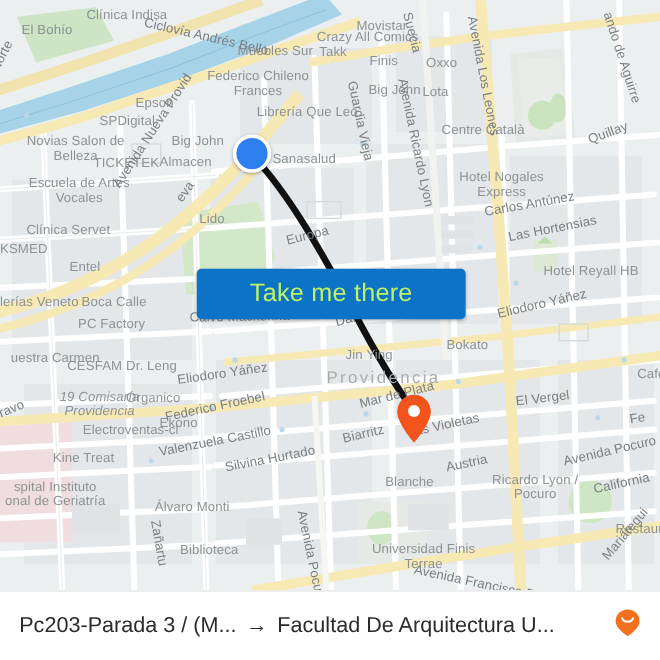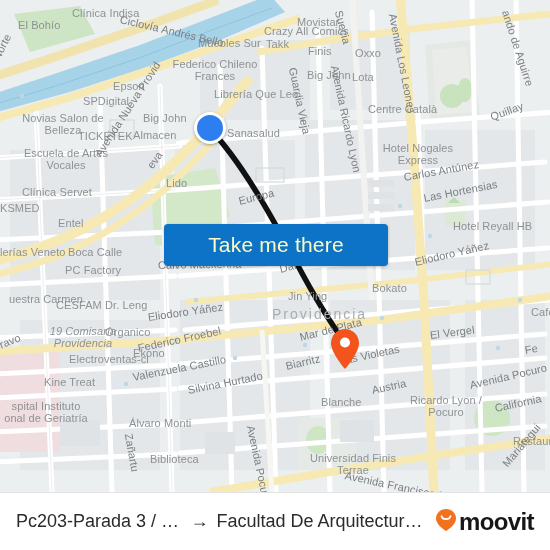--- a/index.html
+++ b/index.html
@@ -20,21 +20,21 @@
 
   
   .attrib{position:absolute;left:0;bottom:0;width:550px;height:30px;
           background:rgba(255,255,255,.82);display:flex;align-items:center;}
   .attrib .txt{font-size:11.5px;color:#333;padding-left:10px;}
 
   
   .cta{position:absolute;left:164px;top:224px;width:224px;height:42px;
        background:#0c73c7;border-radius:4px;display:flex;align-items:center;justify-content:center;
        box-shadow:0 1px 3px rgba(0,0,0,.25);cursor:pointer;}
-  .cta span{color:#fef9c3;font-size:21px;letter-spacing:.2px;}
+  .cta span{color:#bef264;font-size:21px;letter-spacing:.2px;}
 
   
   .origin{position:absolute;left:194px;top:112px;width:26px;height:26px;border-radius:50%;
           background:#2d7ff0;border:3px solid #fff;box-shadow:0 1px 3px rgba(0,0,0,.35);}
   .dest{position:absolute;left:330px;top:328px;width:30px;height:42px;}
 
   
   .footer{position:absolute;left:0;top:492px;width:550px;height:58px;background:#fff;
           border-top:1px solid #e3e3e3;display:flex;align-items:center;padding:0 16px;
           box-sizing:border-box;}
@@ -290,16 +290,15 @@
       <div class="arrow">→</div>
       <div class="stop">Facultad De Arquitectura U...</div>
     </div>
     <div class="brand">
       <span>
         <svg width="22" height="24" viewBox="0 0 22 24">
           <path d="M11 1 C5.5 1 1 5.2 1 10.4 C1 17 11 23 11 23 C11 23 21 17 21 10.4 C21 5.2 16.5 1 11 1 Z" fill="#f3701d"></path>
           <path d="M6.5 8.2 C7.6 12 14.4 12 15.5 8.2" stroke="#fff" stroke-width="1.8" fill="none" stroke-linecap="round"></path>
         </svg>
       </span>
-      <span class="wordmark">moovit</span>
     </div>
   </div>
 </div>
 
 </body></html>

